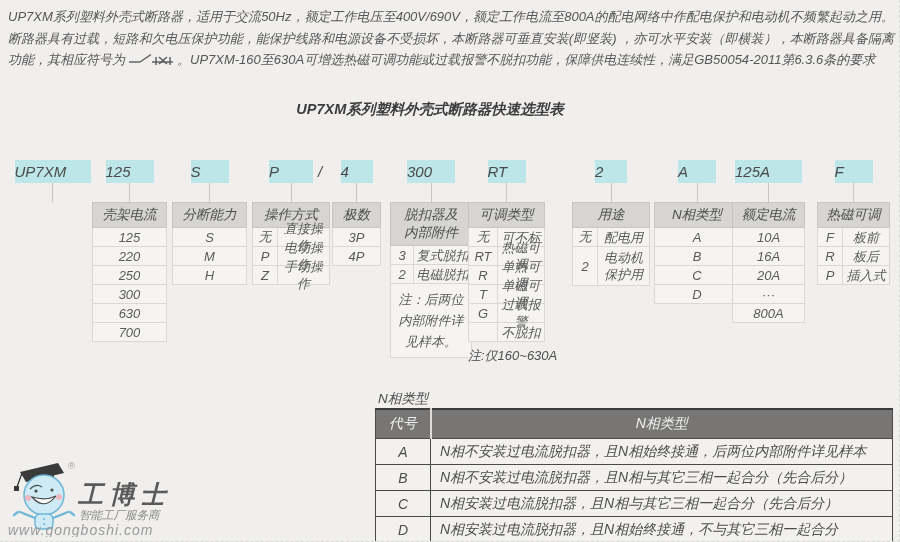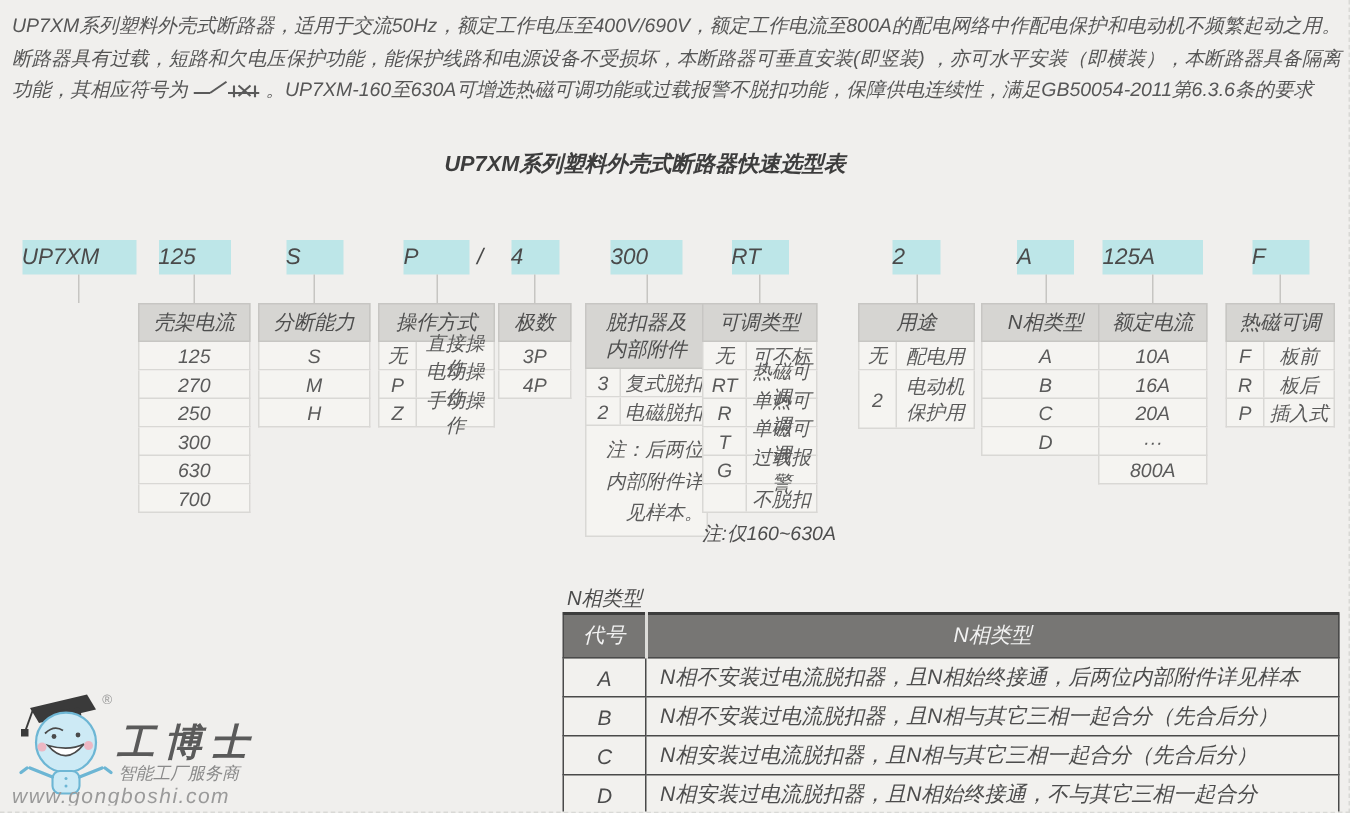--- a/index.html
+++ b/index.html
@@ -38,21 +38,21 @@
   .cell{
     background:#f5f4f1;border:1px solid #d9d8d5;border-top:none;
     height:18px;display:flex;align-items:center;
     font-size:13px;color:#5a5a5a;
   }
   .cell .key{border-right:1px solid #d9d8d5;text-align:center;align-self:stretch;display:flex;align-items:center;justify-content:center;}
   .cell .val{flex:1;text-align:center;white-space:pre-line;line-height:17px;}
   .cell.tall{height:38px;}
   .note{
     background:#f5f4f1;border:1px solid #d9d8d5;border-top:none;
-    font-size:13px;color:#5a5a5a;text-align:right;padding:5px 2px;line-height:21px;
+    font-size:13px;color:#5a5a5a;text-align:center;padding:5px 2px;line-height:21px;
   }
   .footnote{
     font-size:13px;color:#4e4e4e;text-align:center;margin-top:5px;white-space:nowrap;
   }
   #slash-sep{
     position:absolute;top:0;height:23px;line-height:23px;
     font-size:15px;color:#4a4a4a;
   }
   
   #ntable-title{
@@ -105,21 +105,21 @@
         <div class="connector"></div>
       </div>
       <div class="sel-col" style="left: 92px; width: 75px; border-radius: 32px;">
         <div class="code-box" style="width: 48px; background: rgb(189, 230, 232);">125</div>
         <div class="connector"></div>
         <div class="label-box">壳架电流</div>
         <div class="cell">
           <span class="val">125</span>
         </div>
         <div class="cell">
-          <span class="val">270</span>
+          <span class="val">220</span>
         </div>
         <div class="cell">
           <span class="val">250</span>
         </div>
         <div class="cell">
           <span class="val">300</span>
         </div>
         <div class="cell">
           <span class="val">630</span>
         </div>

